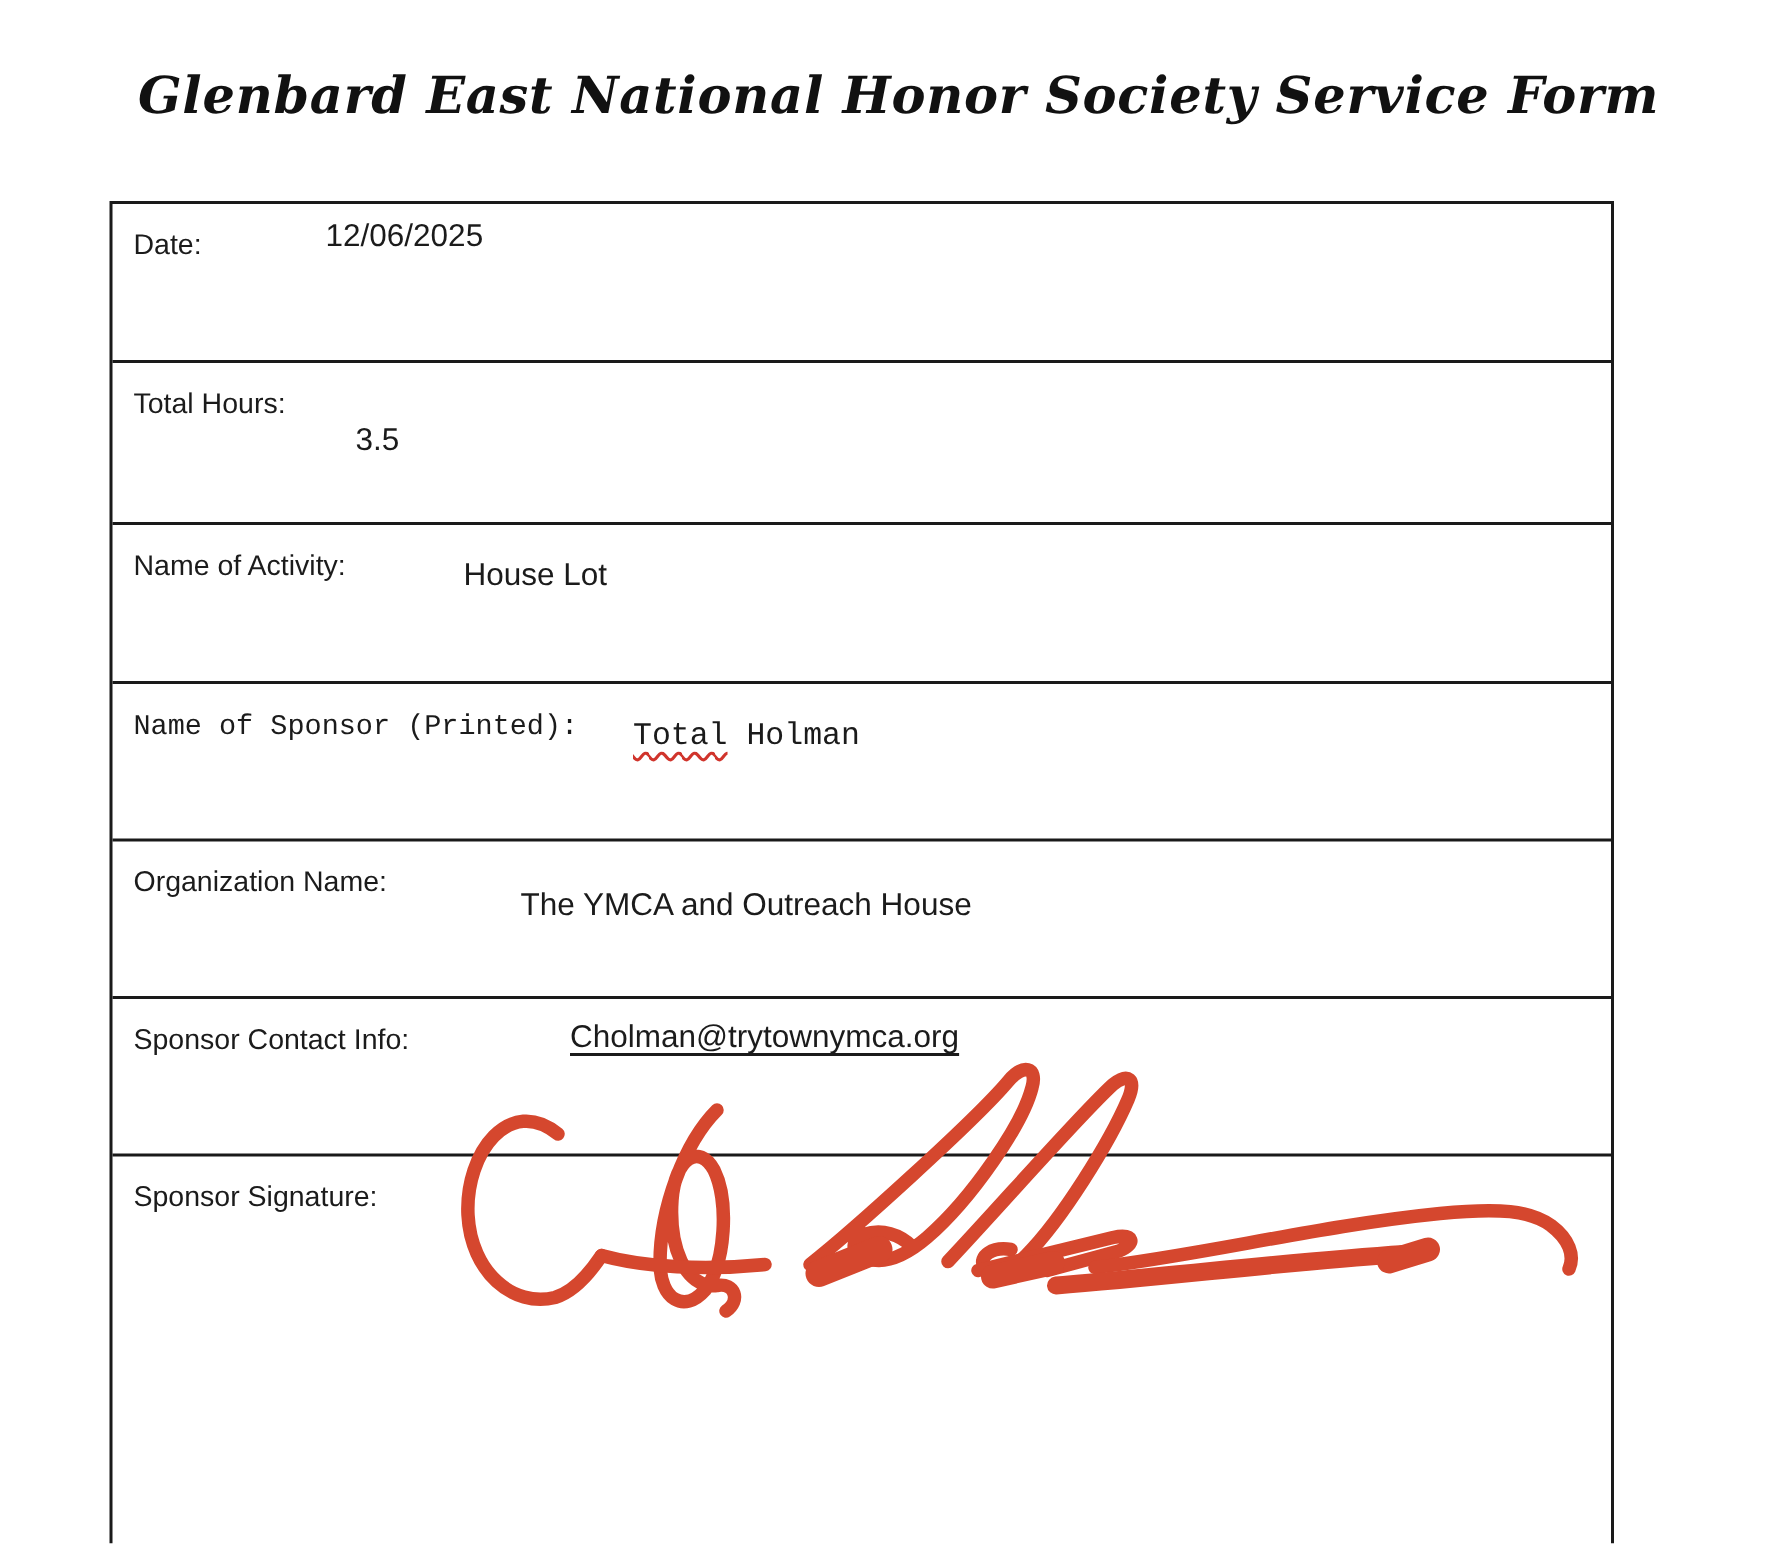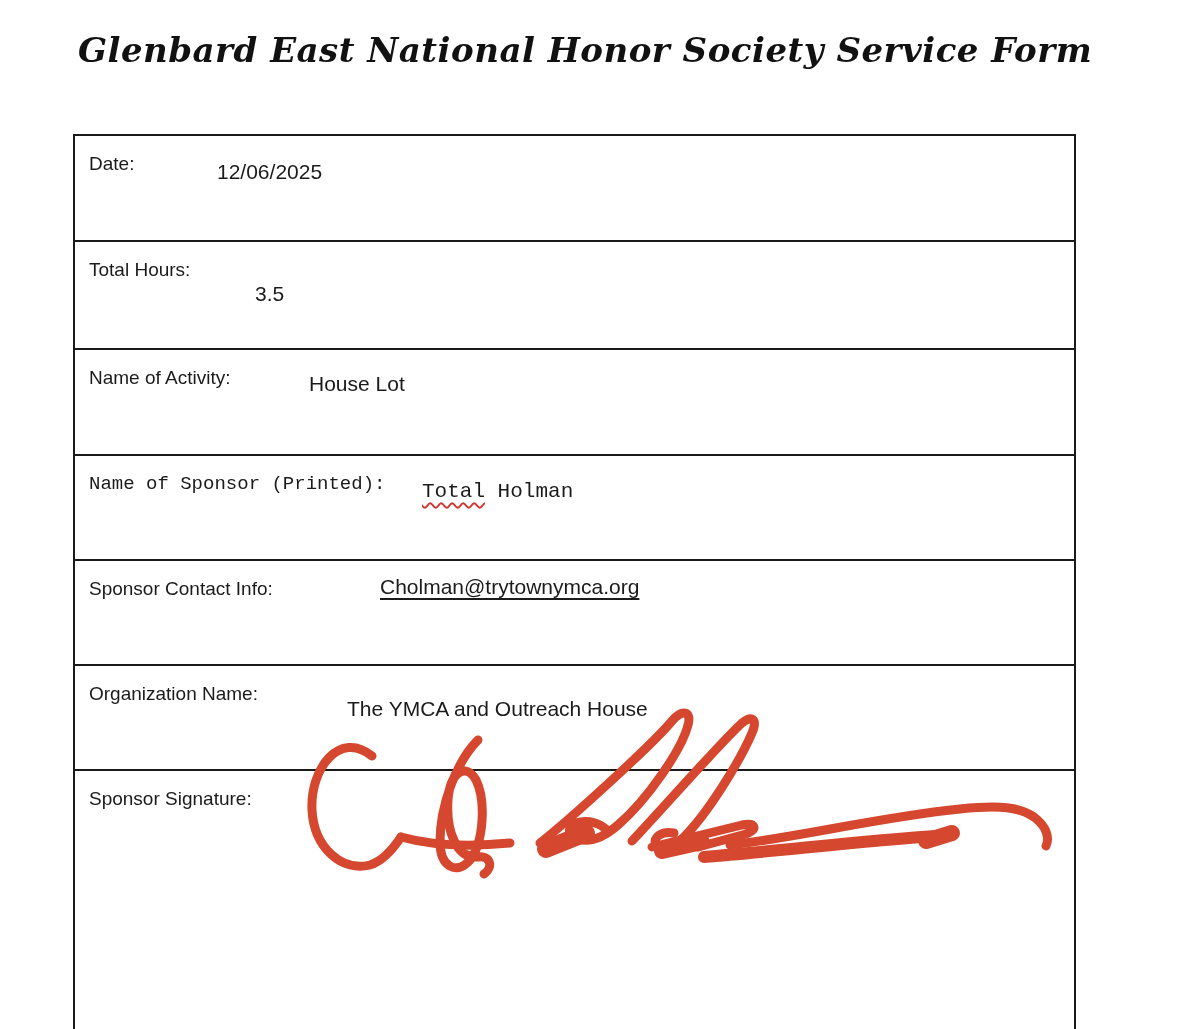--- a/index.html
+++ b/index.html
@@ -13,21 +13,21 @@
     height: 1029px;
     background: #ffffff;
     font-family: "Liberation Sans", sans-serif;
     color: #1b1b1b;
     overflow: hidden;
   }
   .doc-title {
     position: absolute;
     left: 78px;
     top: 30px;
-    margin: 0;
+    margin: 14px;
     font-family: "DejaVu Serif", serif;
     font-style: italic;
     font-weight: 600;
     font-size: 34px;
     letter-spacing: 0.5px;
     color: #111111;
     white-space: nowrap;
     text-align: center;
   }
   .form-table {
@@ -64,22 +64,22 @@
     color: #1b1b1b;
     white-space: nowrap;
   }
   .field-value {
     position: absolute;
     font-size: 21px;
     line-height: 24px;
     color: #1b1b1b;
     white-space: nowrap;
   }
-  .val-date     { left: 142px; top: 24px; }
-  .val-hours    { left: 180px; top: 40px; }
+  .val-date     { left: 142px; top: 10px; }
+  .val-hours    { left: 162px; top: 40px; }
   .val-activity { left: 234px; top: 22px; }
   .val-sponsor  { left: 347px; top: 24px; }
   .val-org      { left: 272px; top: 31px; }
   .val-contact  { left: 305px; top: 14px; text-decoration: underline; text-decoration-thickness: 2px; text-underline-offset: 4px; }
   .misspelled {
     text-decoration: underline wavy #d0342c;
     text-decoration-thickness: 2px;
     text-underline-offset: 5px;
   }
   .signature-layer {
@@ -113,28 +113,28 @@
     <div class="form-row row-activity">
       <span class="field-label">Name of Activity:</span>
       <span class="field-value val-activity">House Lot</span>
     </div>
 
     <div class="form-row row-sponsor">
       <span class="field-label">Name of Sponsor (Printed):</span>
       <span class="field-value val-sponsor"><span class="misspelled">Total</span><span> Holman</span></span>
     </div>
 
+    <div class="form-row row-org">
+      <span class="field-label">Organization Name:</span>
+      <span class="field-value val-org">The YMCA and Outreach House</span>
+    </div>
+
     <div class="form-row row-contact">
       <span class="field-label">Sponsor Contact Info:</span>
       <span class="field-value val-contact">Cholman@trytownymca.org</span>
-    </div>
-
-    <div class="form-row row-org">
-      <span class="field-label">Organization Name:</span>
-      <span class="field-value val-org">The YMCA and Outreach House</span>
     </div>
 
     <div class="form-row row-signature">
       <span class="field-label">Sponsor Signature:</span>
     </div>
 
   </div>
 
   <svg class="signature-layer" viewBox="0 0 770 185" aria-hidden="true">
     <g fill="none" stroke-linecap="round" stroke-linejoin="round" stroke="#d5472e">

